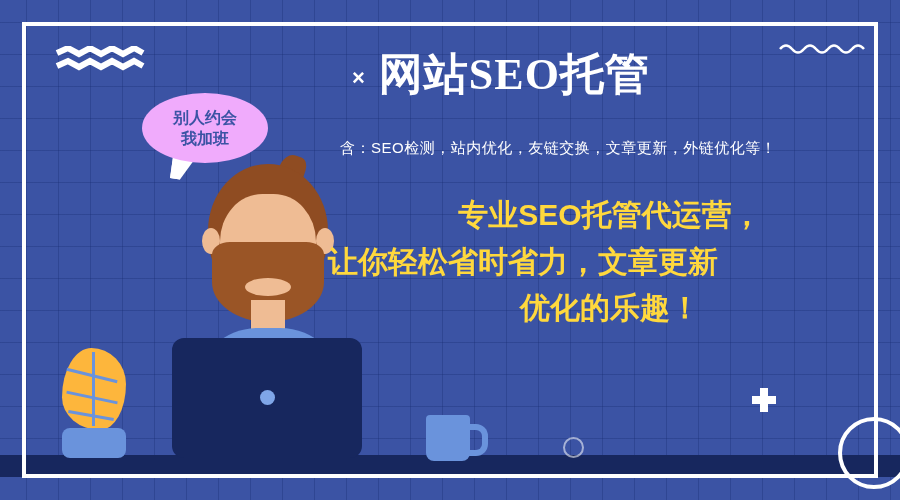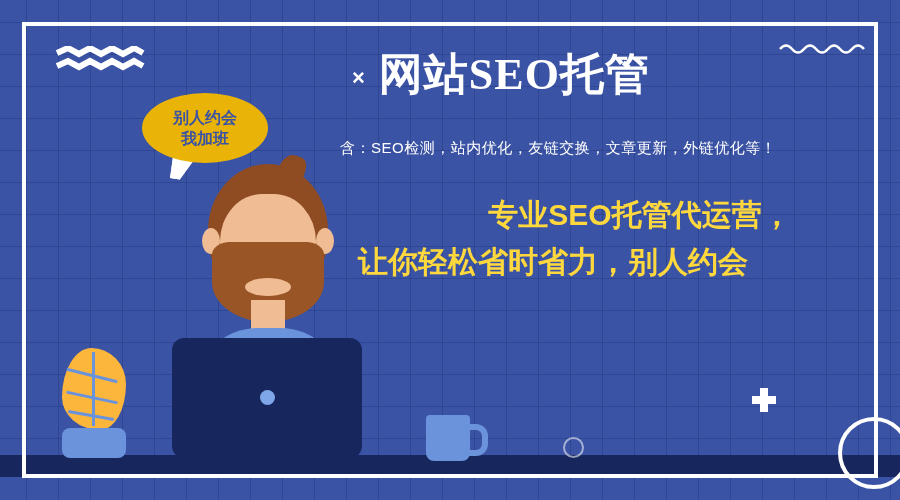--- a/index.html
+++ b/index.html
@@ -59,30 +59,30 @@
   }
   .title{
     color:#ffffff;font-size:44px;font-weight:700;letter-spacing:1px;
     white-space:nowrap;line-height:1;font-family:Liberation Serif, serif;
   }
   .subtitle{
     position:absolute;left:340px;top:116px;width:540px;
     color:#ffffff;font-size:15px;letter-spacing:.5px;white-space:nowrap;margin-top:23px;
   }
   .slogan{
-    position:absolute;left:400px;top:192px;width:480px;
+    position:absolute;left:370px;top:192px;width:480px;
     color:#ffd83d;font-size:30px;font-weight:700;line-height:1.55;
     text-align:center;
   }
   .slogan div{white-space:nowrap;}
   .slogan div.l2{text-align:left;margin-left:-42px;}
   
   .bubble{
     position:absolute;left:142px;top:93px;width:126px;height:70px;
-    background:#eab308;border-radius:50%;
+    background:#f0abfc;border-radius:50%;
     display:flex;flex-direction:column;align-items:center;justify-content:center;
     color:#3b53a4;font-size:16px;font-weight:700;line-height:1.32;
   }
   .bubble-tail{
     position:absolute;left:172px;top:150px;width:0;height:0;
     border-left:10px solid #ffffff;
     border-right:16px solid transparent;
     border-top:30px solid #ffffff;
     border-bottom:0;
     transform:rotate(8deg);
@@ -221,16 +221,17 @@
 
   <div class="title-row">
     <span class="title-x">×</span>
     <span class="title">网站SEO托管</span>
   </div>
 
   <div class="subtitle">含：SEO检测，站内优化，友链交换，文章更新，外链优化等！</div>
 
   <div class="slogan">
     <div class="l1">专业SEO托管代运营，</div>
-    <div class="l2">让你轻松省时省力，别人约会</div>
+    <div class="l2">让你轻松省时省力，文章更新</div>
+    <div class="l3">优化的乐趣！</div>
   </div>
 
 </div>
 
 </body></html>

